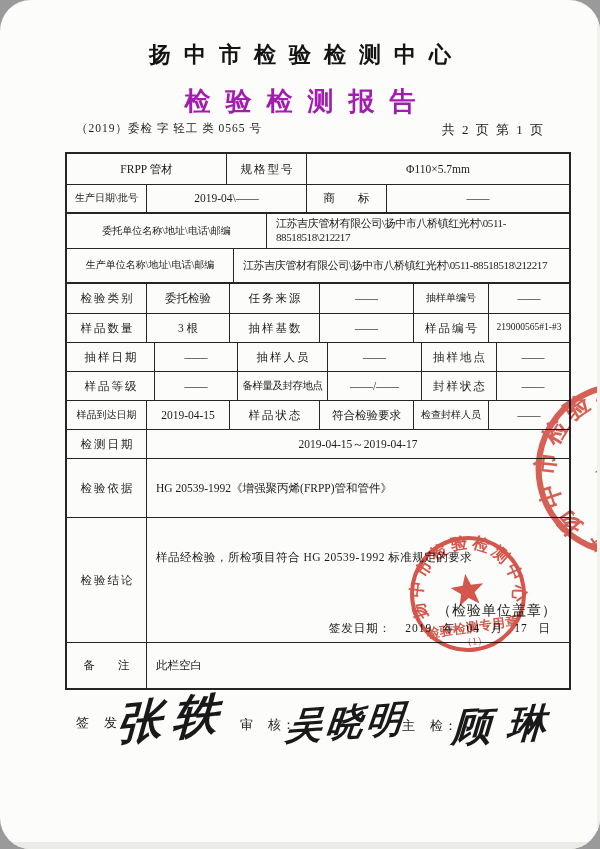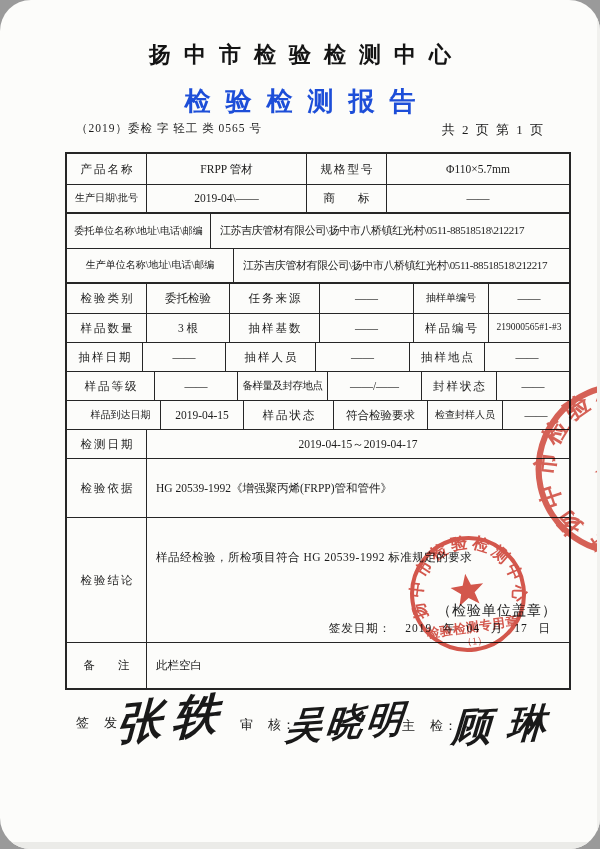--- a/index.html
+++ b/index.html
@@ -12,21 +12,21 @@
   }
   
   .org-title {
     position:absolute; top:40px; left:0; right:0; text-align:center;
     font-size:22px; font-weight:bold; letter-spacing:13px; text-indent:13px;
     color:#141414;
   }
   .report-title {
     position:absolute; top:84px; left:0; right:0; text-align:center;
     font-size:26px; font-weight:bold; letter-spacing:15px; text-indent:15px;
-    color:#1d4ed8;
+    color:#a21caf;
   }
   .doc-number { position:absolute; top:121px; left:76px; font-size:11.5px; letter-spacing:1px; }
   .page-indicator { position:absolute; top:121px; right:55px; font-size:13px; letter-spacing:2px;text-align:right; }
   
   .tbl {
     position:absolute; left:65px; top:152px; width:502px;
     border:2px solid #262626; box-sizing:content-box; background:transparent;
   }
   .row { display:flex; box-sizing:border-box; border-bottom:1px solid #262626; }
   .row.thick { border-bottom-width:2px; }
@@ -74,35 +74,34 @@
 <div class="page">
 
   <div class="org-title">扬中市检验检测中心</div>
   <div class="report-title">检验检测报告</div>
   <div class="doc-number">（2019）委检 字 轻工 类 0565 号</div>
   <div class="page-indicator">共 2 页 第 1 页</div>
 
   <div class="tbl">
 
     <div class="row" style="height:31px;">
-      <div class="cell lbl" style="width:80px;">产品名称</div>
       <div class="cell" style="width:160px;">FRPP 管材</div>
       <div class="cell lbl" style="width:80px;">规格型号</div>
       <div class="cell endc" style="flex:1;">Φ110×5.7mm</div>
     </div>
 
     <div class="row thick" style="height:29px;">
       <div class="cell lbl-tight" style="width:80px;">生产日期\批号</div>
       <div class="cell" style="width:160px;">2019-04\——</div>
       <div class="cell" style="width:80px;">商　　标</div>
       <div class="cell endc" style="flex:1;">——</div>
     </div>
 
     <div class="row" style="height:35px;">
-      <div class="cell lbl-tight" style="width:144px;">委托单位名称\地址\电话\邮编</div>
+      <div class="cell lbl-tight" style="width:200px;">委托单位名称\地址\电话\邮编</div>
       <div class="cell endc left val-long" style="flex:1;">江苏吉庆管材有限公司\扬中市八桥镇红光村\0511-88518518\212217</div>
     </div>
 
     <div class="row thick" style="height:35px;">
       <div class="cell lbl-tight" style="width:167px;">生产单位名称\地址\电话\邮编</div>
       <div class="cell endc left val-long" style="flex:1;">江苏吉庆管材有限公司\扬中市八桥镇红光村\0511-88518518\212217</div>
     </div>
 
     <div class="row" style="height:30px;">
       <div class="cell lbl" style="width:80px;">检验类别</div>
@@ -116,38 +115,38 @@
     <div class="row" style="height:29px;">
       <div class="cell lbl" style="width:80px;">样品数量</div>
       <div class="cell" style="width:83px;">3 根</div>
       <div class="cell lbl" style="width:90px;">抽样基数</div>
       <div class="cell" style="width:94px;">——</div>
       <div class="cell lbl" style="width:75px;">样品编号</div>
       <div class="cell endc small" style="flex:1;">219000565#1-#3</div>
     </div>
 
     <div class="row" style="height:29px;">
-      <div class="cell lbl" style="width:76px;">抽样日期</div>
+      <div class="cell lbl" style="width:88px;">抽样日期</div>
       <div class="cell" style="width:83px;">——</div>
       <div class="cell lbl" style="width:90px;">抽样人员</div>
       <div class="cell" style="width:94px;">——</div>
       <div class="cell lbl" style="width:75px;">抽样地点</div>
       <div class="cell endc" style="flex:1;">——</div>
     </div>
 
     <div class="row" style="height:29px;">
       <div class="cell lbl" style="width:88px;">样品等级</div>
       <div class="cell" style="width:83px;">——</div>
       <div class="cell lbl-xtight" style="width:90px;">备样量及封存地点</div>
       <div class="cell" style="width:94px;">——/——</div>
       <div class="cell lbl" style="width:75px;">封样状态</div>
       <div class="cell endc" style="flex:1;">——</div>
     </div>
 
-    <div class="row" style="height:29px;padding-left:14px;">
+    <div class="row" style="height:29px;">
       <div class="cell lbl-tight" style="width:80px;">样品到达日期</div>
       <div class="cell" style="width:83px;">2019-04-15</div>
       <div class="cell lbl" style="width:90px;">样品状态</div>
       <div class="cell" style="width:94px;">符合检验要求</div>
       <div class="cell lbl-tight" style="width:75px;">检查封样人员</div>
       <div class="cell endc" style="flex:1;">——</div>
     </div>
 
     <div class="row" style="height:29px;">
       <div class="cell lbl" style="width:80px;">检测日期</div>

